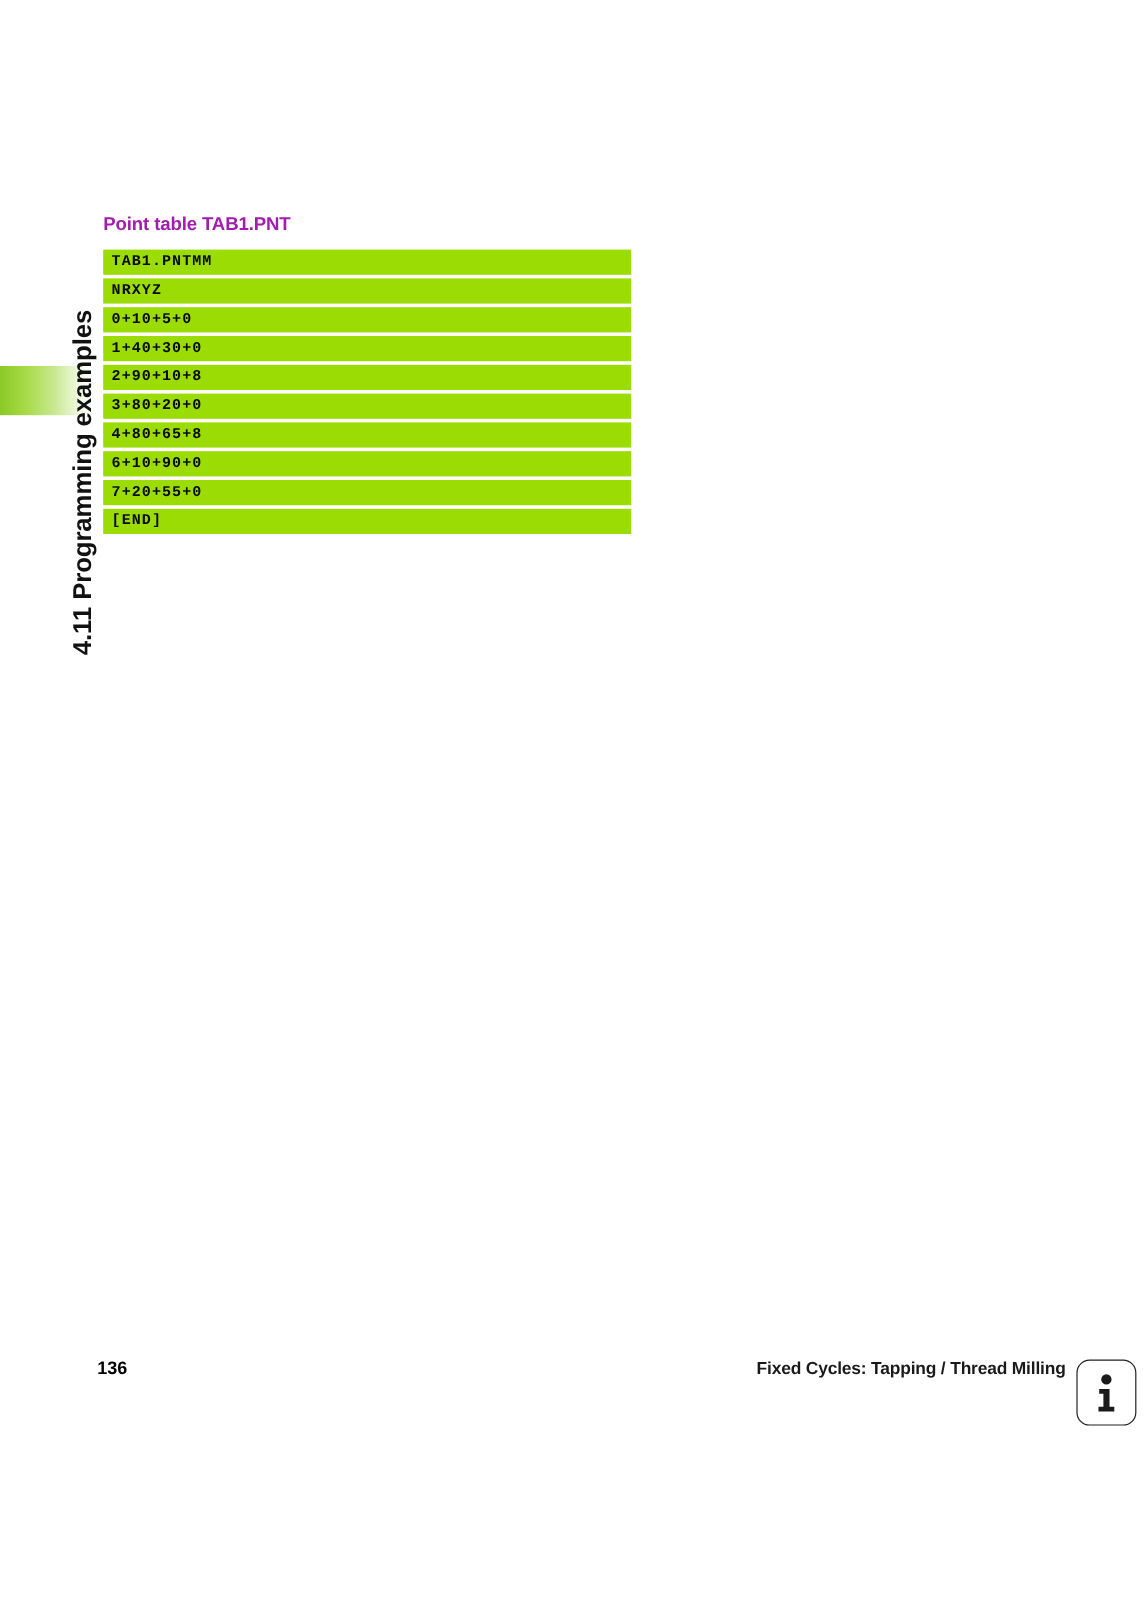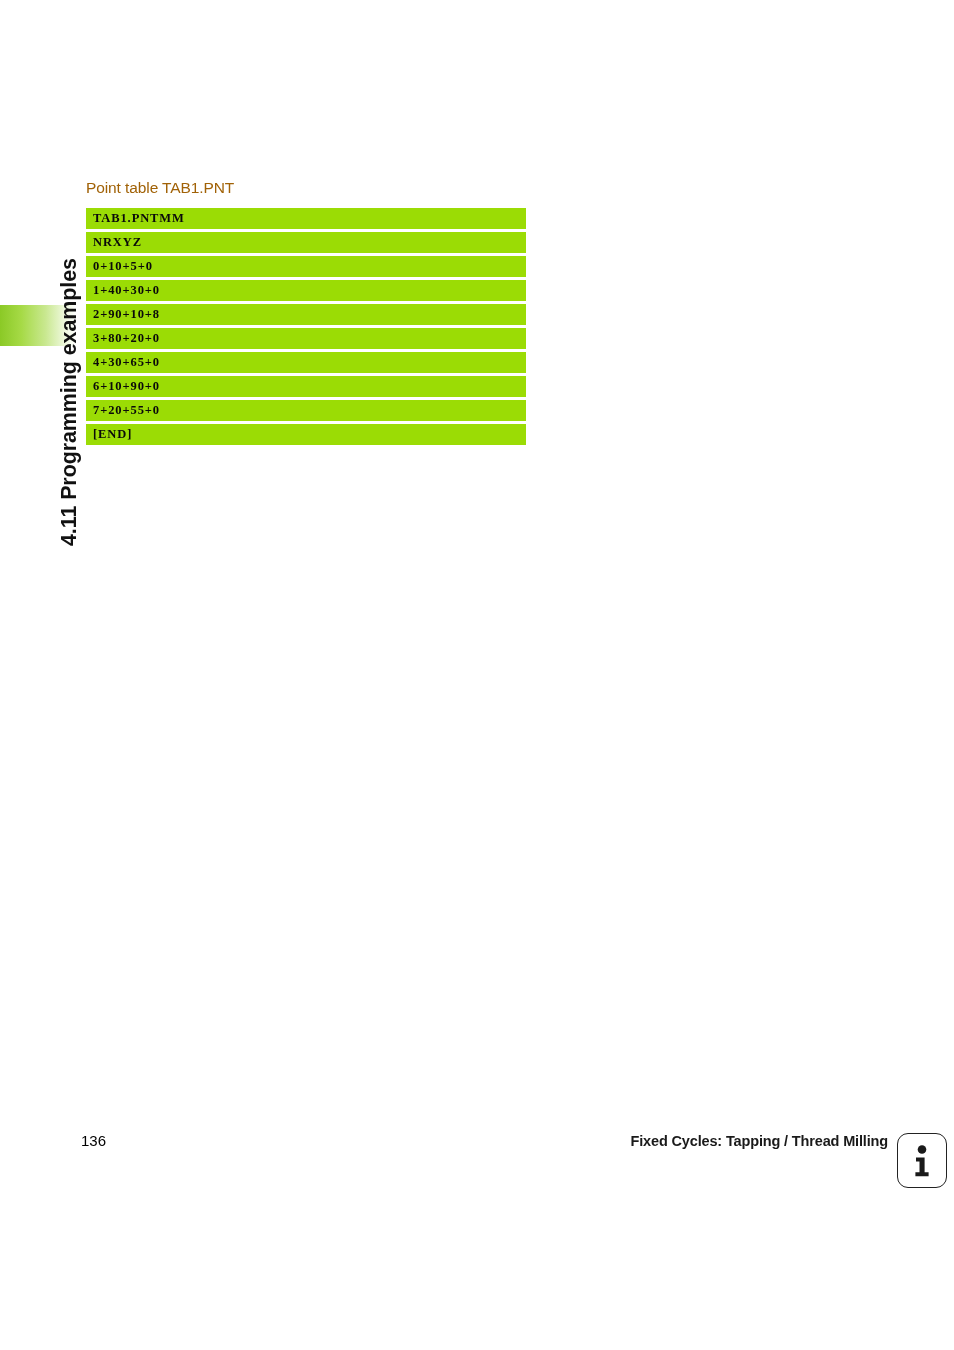--- a/index.html
+++ b/index.html
@@ -56,22 +56,22 @@
     white-space: nowrap;
     padding-left: 160px;
   }
 
   .section-heading {
     position: absolute;
     left: 86px;
     top: 179px;
     font-family: "Liberation Sans", sans-serif;
     font-size: 15.5px;
-    font-weight: normal;
-    color: #a16207;
+    font-weight: bold;
+    color: #a21caf;
     letter-spacing: -0.1px;
     white-space: nowrap;
   }
 
   
   .point-table {
     position: absolute;
     left: 86px;
     top: 208px;
     width: 440px;
@@ -81,37 +81,37 @@
     width: 440px;
     height: 21px;
     background: #9BDC05;
     margin-bottom: 3px;
     display: flex;
     align-items: center;
     padding-left: 7px;
   }
 
   .row-text {
-    font-family: Liberation Serif, serif;
+    font-family: Liberation Mono, monospace;
     font-size: 12.5px;
     font-weight: bold;
     color: #0a0a0a;
     letter-spacing: 0.9px;
     white-space: pre;
     line-height: 1;
   }
 
   
   .footer-page-number {
     position: absolute;
     left: 81px;
     top: 1132px;
     font-family: "Liberation Sans", sans-serif;
     font-size: 15px;
-    font-weight: normal;
+    font-weight: bold;
     color: #000000;
   }
 
   .footer-section {
     position: absolute;
     right: 66px;
     top: 1133px;
     font-family: "Liberation Sans", sans-serif;
     font-size: 14.5px;
     font-weight: bold;
@@ -173,21 +173,21 @@
 
     <div class="table-row">
       <span class="row-text">2+90+10+8</span>
     </div>
 
     <div class="table-row">
       <span class="row-text">3+80+20+0</span>
     </div>
 
     <div class="table-row">
-      <span class="row-text">4+30+65+0</span>
+      <span class="row-text">4+80+65+8</span>
     </div>
 
 
     <div class="table-row">
       <span class="row-text">6+10+90+0</span>
     </div>
 
     <div class="table-row">
       <span class="row-text">7+20+55+0</span>
     </div>

